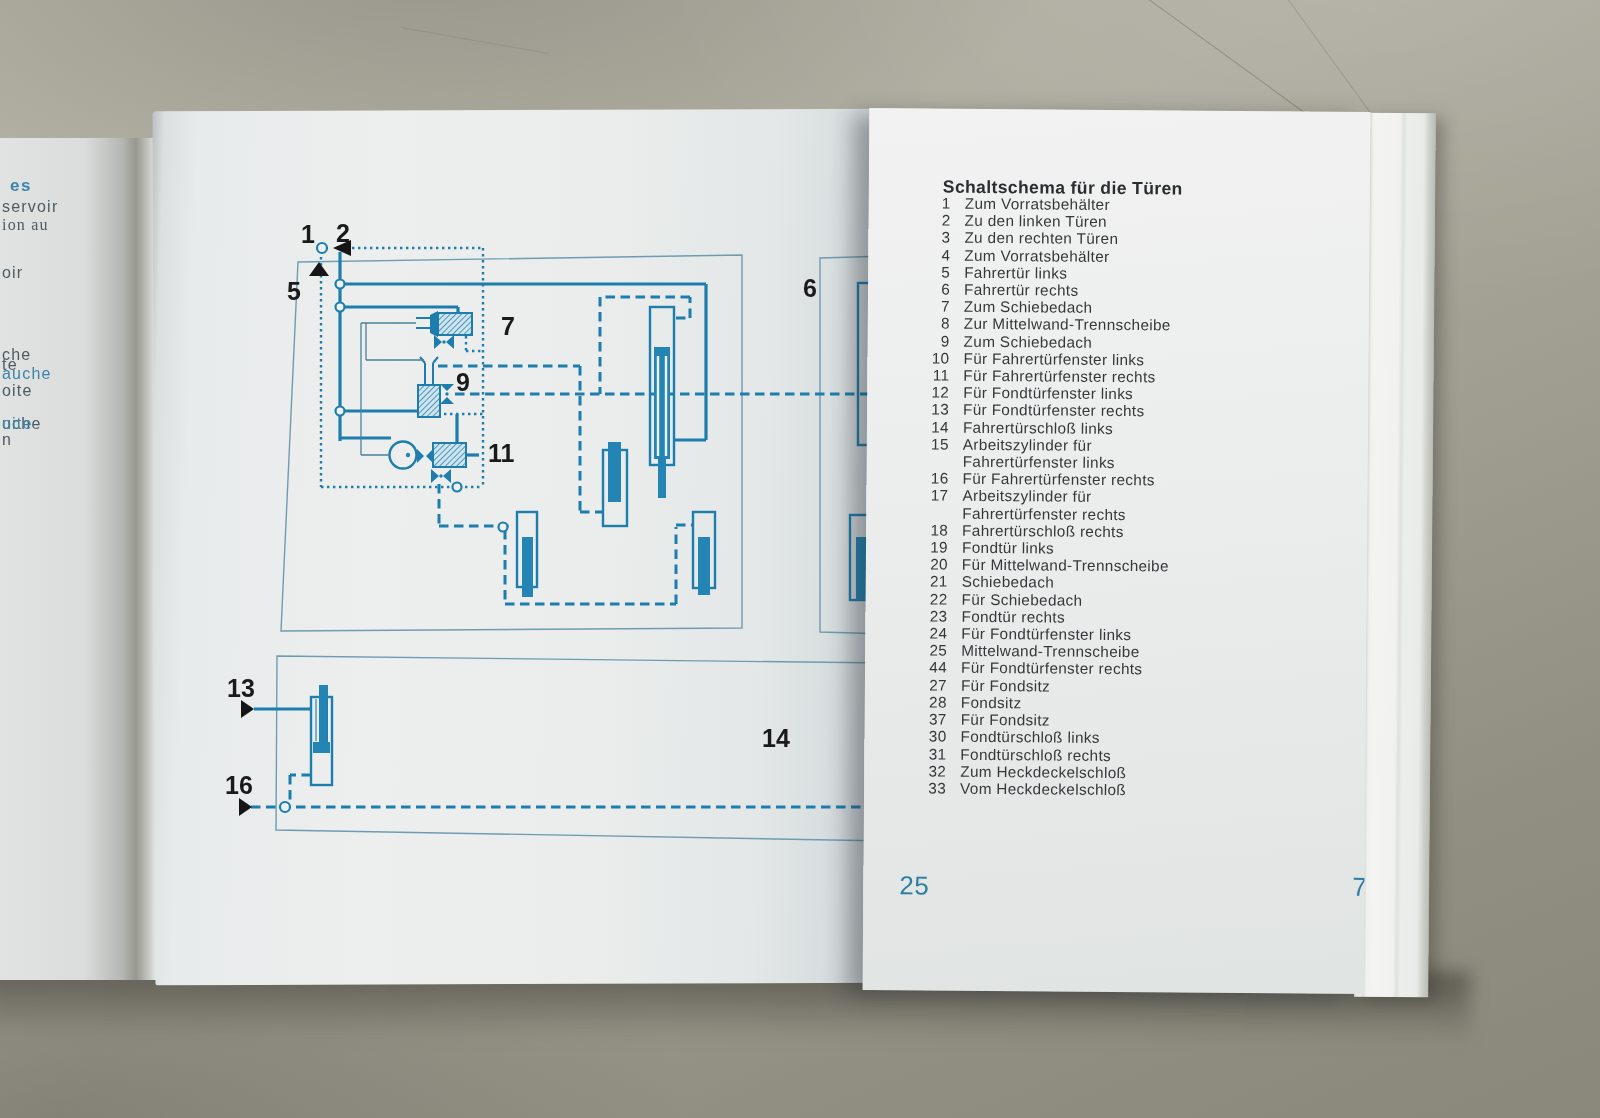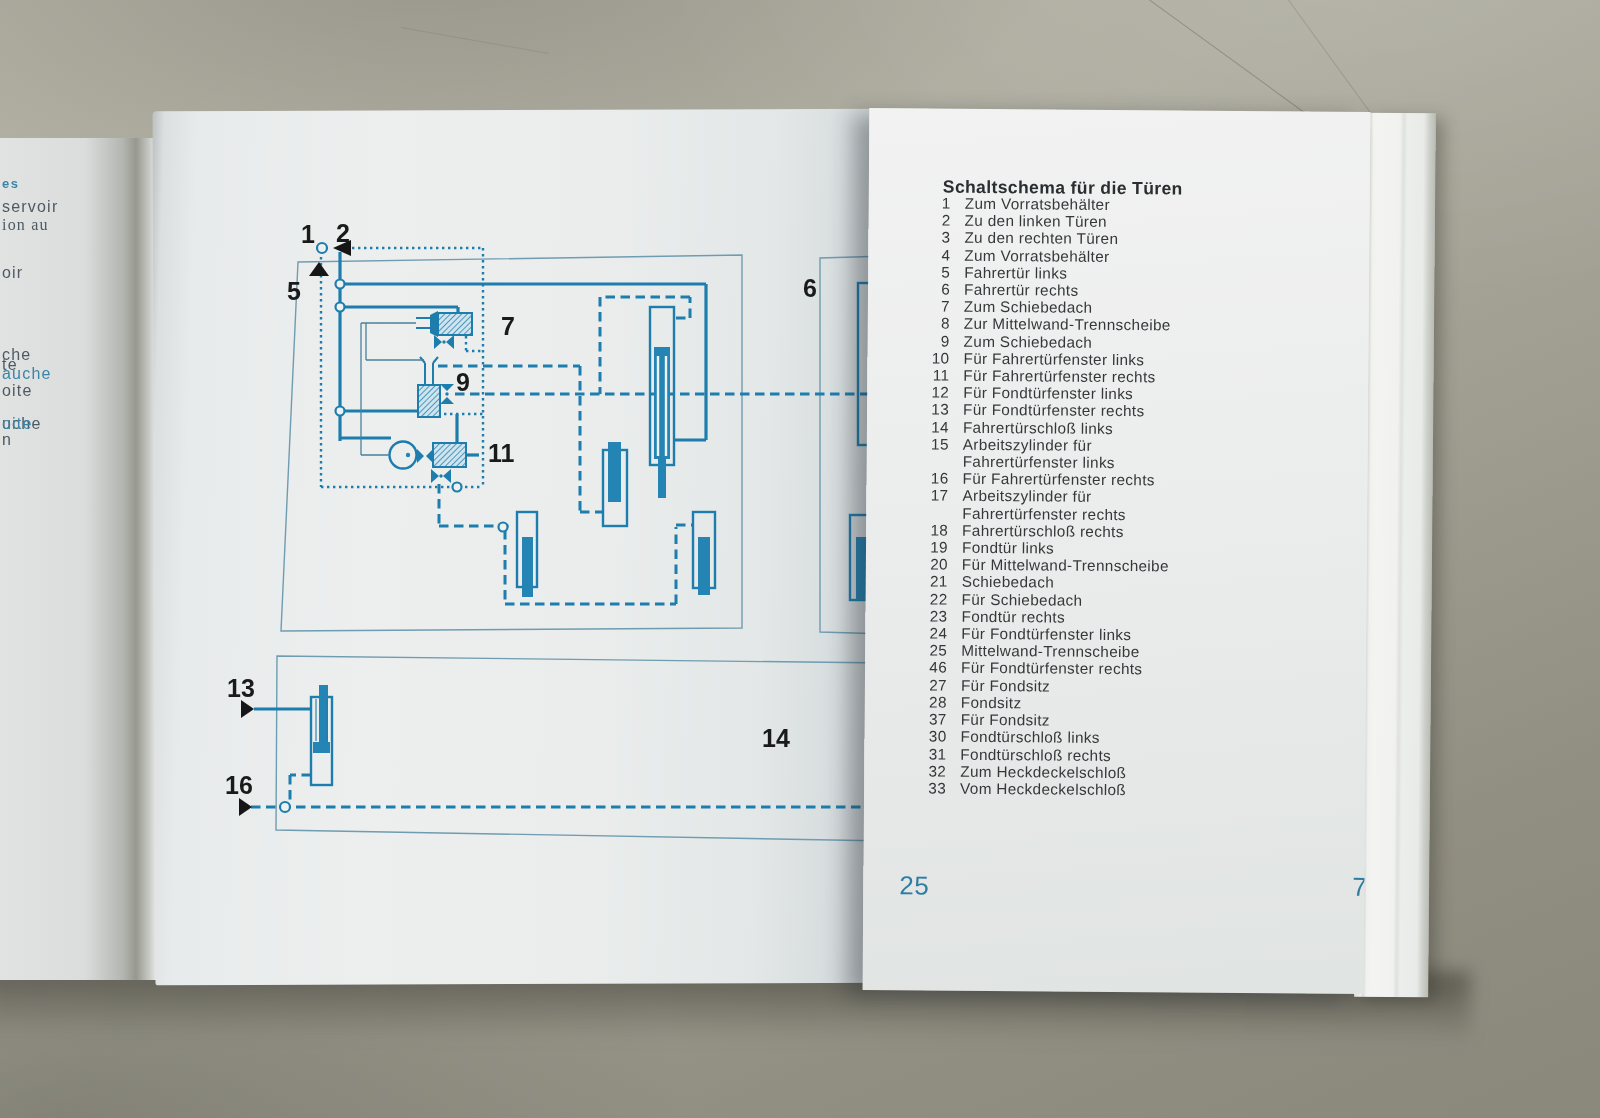--- a/index.html
+++ b/index.html
@@ -22,21 +22,21 @@
     background:linear-gradient(180deg, rgba(48,46,39,0.55), rgba(48,46,39,0.0) 90%);
     filter:blur(9px);transform:rotate(.3deg);
   }
   .page-under{
     position:absolute;left:0;top:138px;width:170px;height:842px;z-index:2;
     background:linear-gradient(90deg,#e0e3e2 0%,#dadddc 50%,#b4b6b2 72%,#97988f 80%,#c9cbc7 88%,#f1f2f0 93%,#d6d8d4 97%,#b9bbb6 100%);
   }
   .frag{position:absolute;left:2px;font-size:16px;letter-spacing:1.2px;font-weight:500;white-space:nowrap;}
   .frag.teal{color:#3b84a8;}
   .frag.dark{color:#4e5a63;}
-  .frag:nth-of-type(1){top:38px;font-weight:700;font-size:13px;letter-spacing:1.6px;}
+  .frag:nth-of-type(1){top:38px;font-weight:700;font-size:17px;letter-spacing:1.6px;margin-left:8px;}
   .frag:nth-of-type(2){top:60px;text-align:center;}
   .frag:nth-of-type(3){top:78px;font-family:Liberation Serif, serif;}
   .frag:nth-of-type(4){top:126px;}
   .frag:nth-of-type(5){top:208px;}
   .frag:nth-of-type(6){top:218px;}
   .frag:nth-of-type(7){top:227px;}
   .frag:nth-of-type(8){top:244px;}
   .frag:nth-of-type(9){top:277px;}
   .frag:nth-of-type(10){top:277px;}
   .frag:nth-of-type(11){top:293px;}
@@ -413,21 +413,21 @@
         </span>
       </div>
         <div class="row">
         <span class="num">25</span>
         <span class="txtcol">
           <span class="txt">Mittelwand-Trennscheibe</span>
 
         </span>
       </div>
         <div class="row">
-        <span class="num">46</span>
+        <span class="num">44</span>
         <span class="txtcol">
           <span class="txt">Für Fondtürfenster rechts</span>
 
         </span>
       </div>
         <div class="row">
         <span class="num">27</span>
         <span class="txtcol">
           <span class="txt">Für Fondsitz</span>
 

